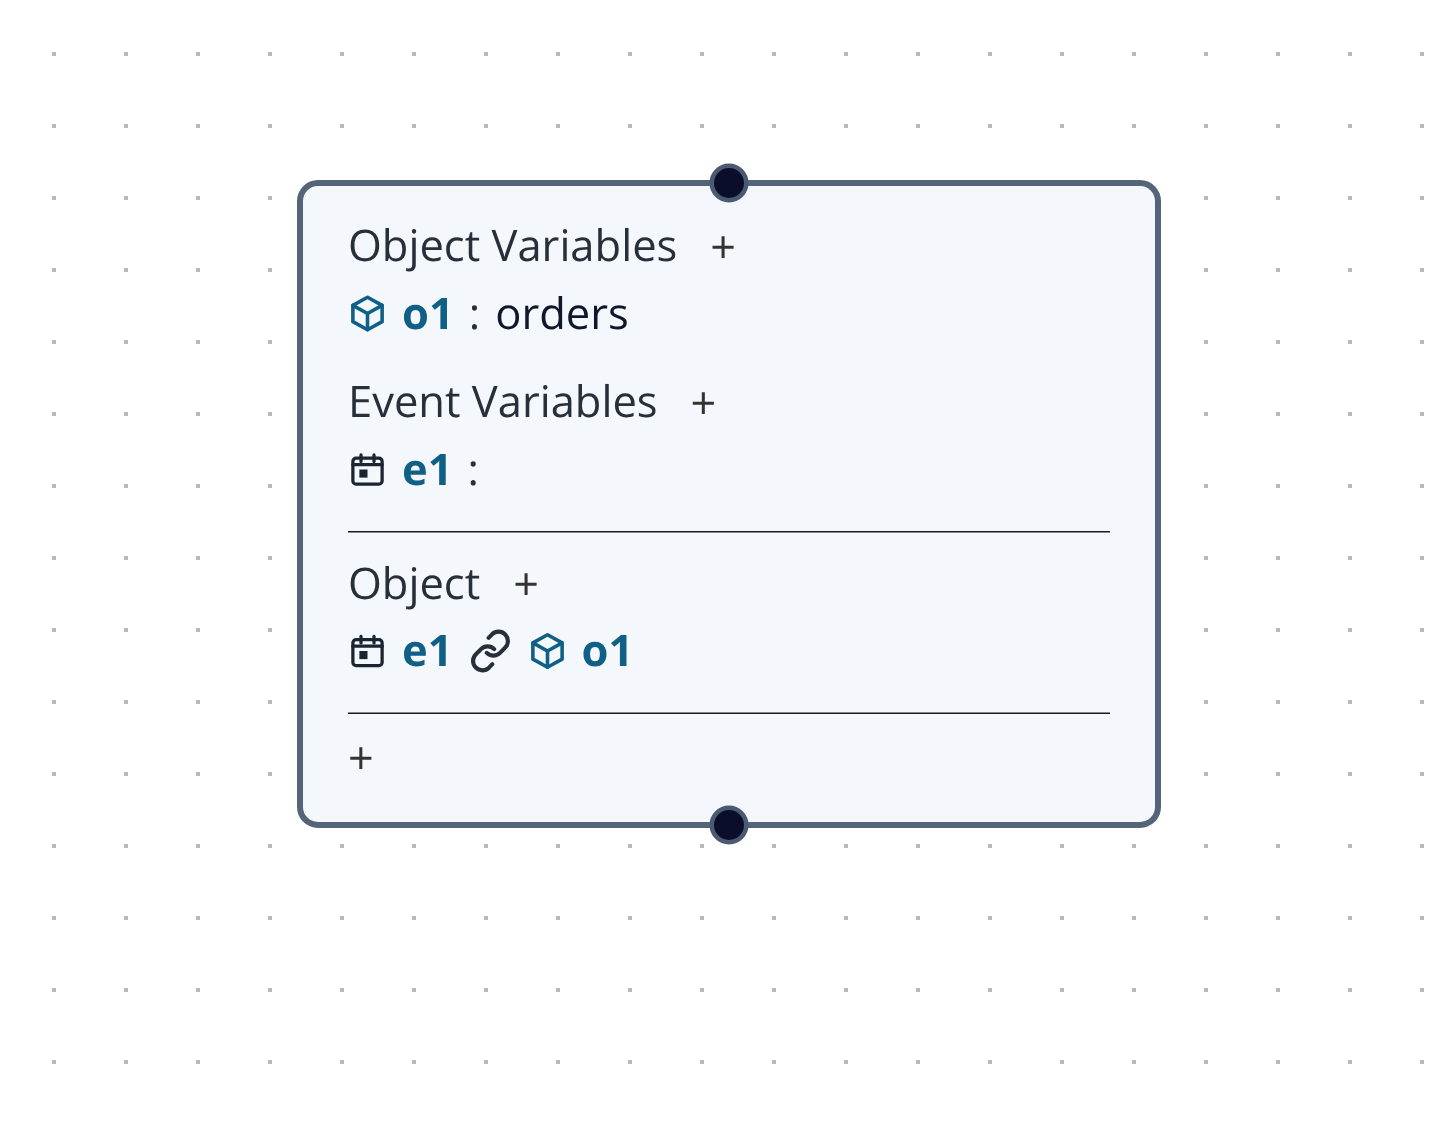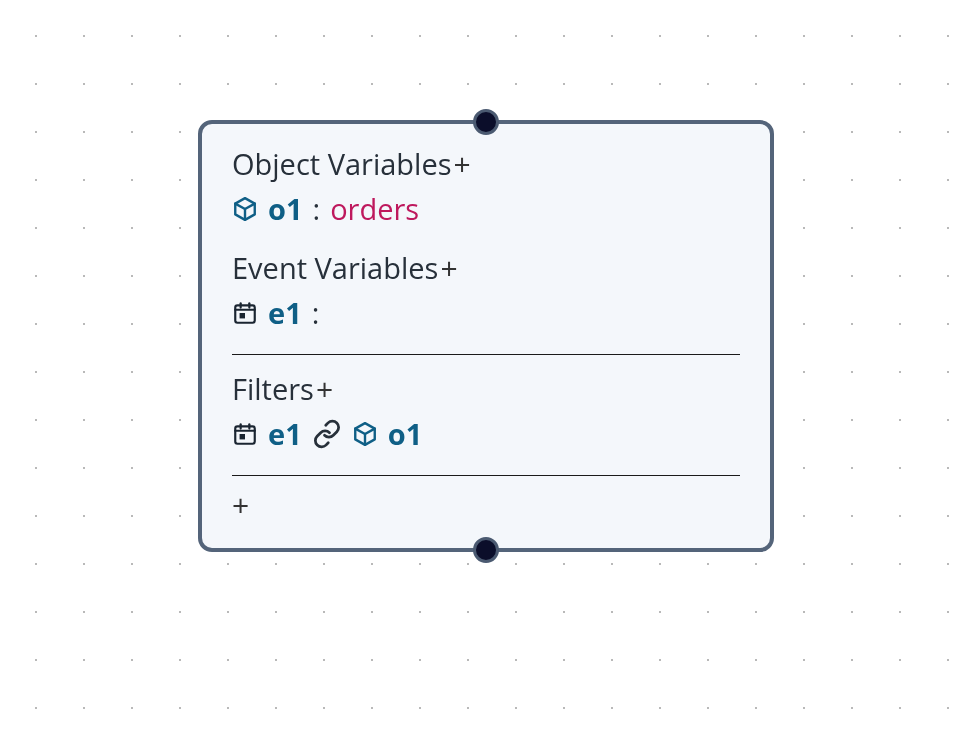--- a/index.html
+++ b/index.html
@@ -40,21 +40,21 @@
     border-radius: 50%;
     left: 50%;
     transform: translateX(-50%);
   }
   .port-top { top: -15px; }
   .port-bottom { bottom: -15px; }
 
   .section-header {
     display: flex;
     align-items: center;
-    gap: 2px;
+    gap: 22px;
     font-size: 29px;
     color: #27303a;
     font-weight: 500;
     margin-top: 6px;
   }
   .section-header .plus {
     font-size: 30px;
     font-weight: 400;
     color: #333;
     line-height: 1;
@@ -67,21 +67,21 @@
     font-size: 29px;
     margin-top: 6px;
     color: #27303a;
   }
   .var-name {
     font-weight: 700;
     color: #0f5f86;
     text-align: center;
   }
   .var-sep { color: #27303a; }
-  .var-val { color: #be185d; }
+  .var-val { color: #0f172a; }
   .icon {
     display: inline-flex;
     align-items: center;
     justify-content: center;
   }
   .icon svg { display: block; }
   .icon-cube svg { stroke: #0f5f86; }
   .icon-calendar svg { stroke: #1a2531; fill: #1a2531; }
   .icon-link svg { stroke: #27303a; }
 
@@ -139,21 +139,21 @@
           <rect x="7" y="12" width="5" height="5" fill="#1a2531" stroke="none"></rect>
         </svg>
       </span>
       <span class="var-name">e1</span>
         <span class="var-sep">:</span>
     </div>
 
     <hr class="divider">
 
     <div class="section-header">
-      <span>Filters</span>
+      <span>Object</span>
       <span class="plus">+</span>
     </div>
     <div class="filter-row">
       <span class="icon icon-calendar">
         <svg width="26" height="26" viewBox="0 0 24 24" stroke-width="2" stroke-linejoin="round" stroke-linecap="round">
           <rect x="3" y="5" width="18" height="16" rx="2" fill="none"></rect>
           <line x1="3" y1="9" x2="21" y2="9"></line>
           <line x1="8" y1="3" x2="8" y2="7"></line>
           <line x1="16" y1="3" x2="16" y2="7"></line>
           <rect x="7" y="12" width="5" height="5" fill="#1a2531" stroke="none"></rect>

